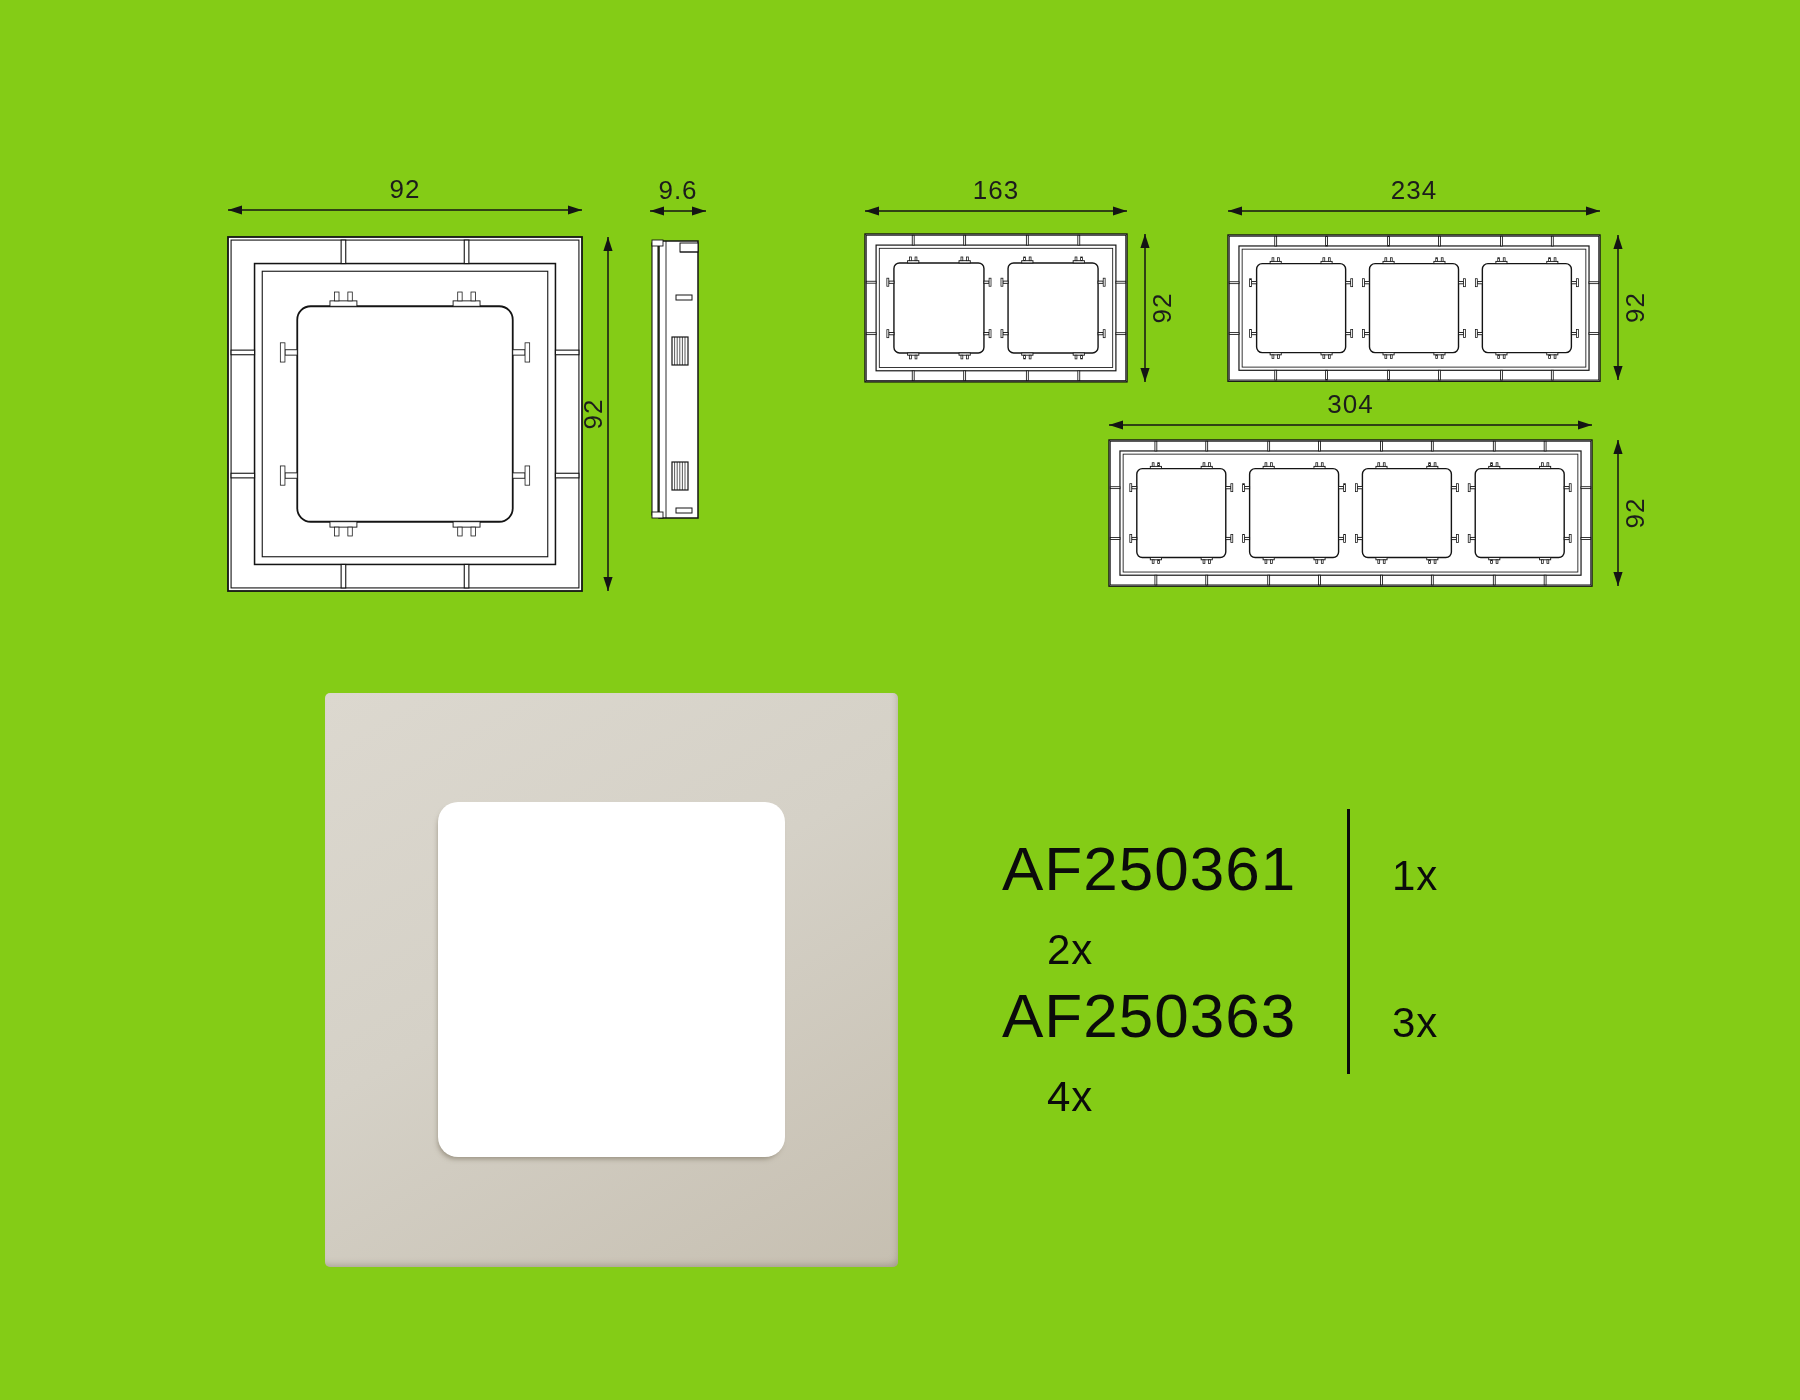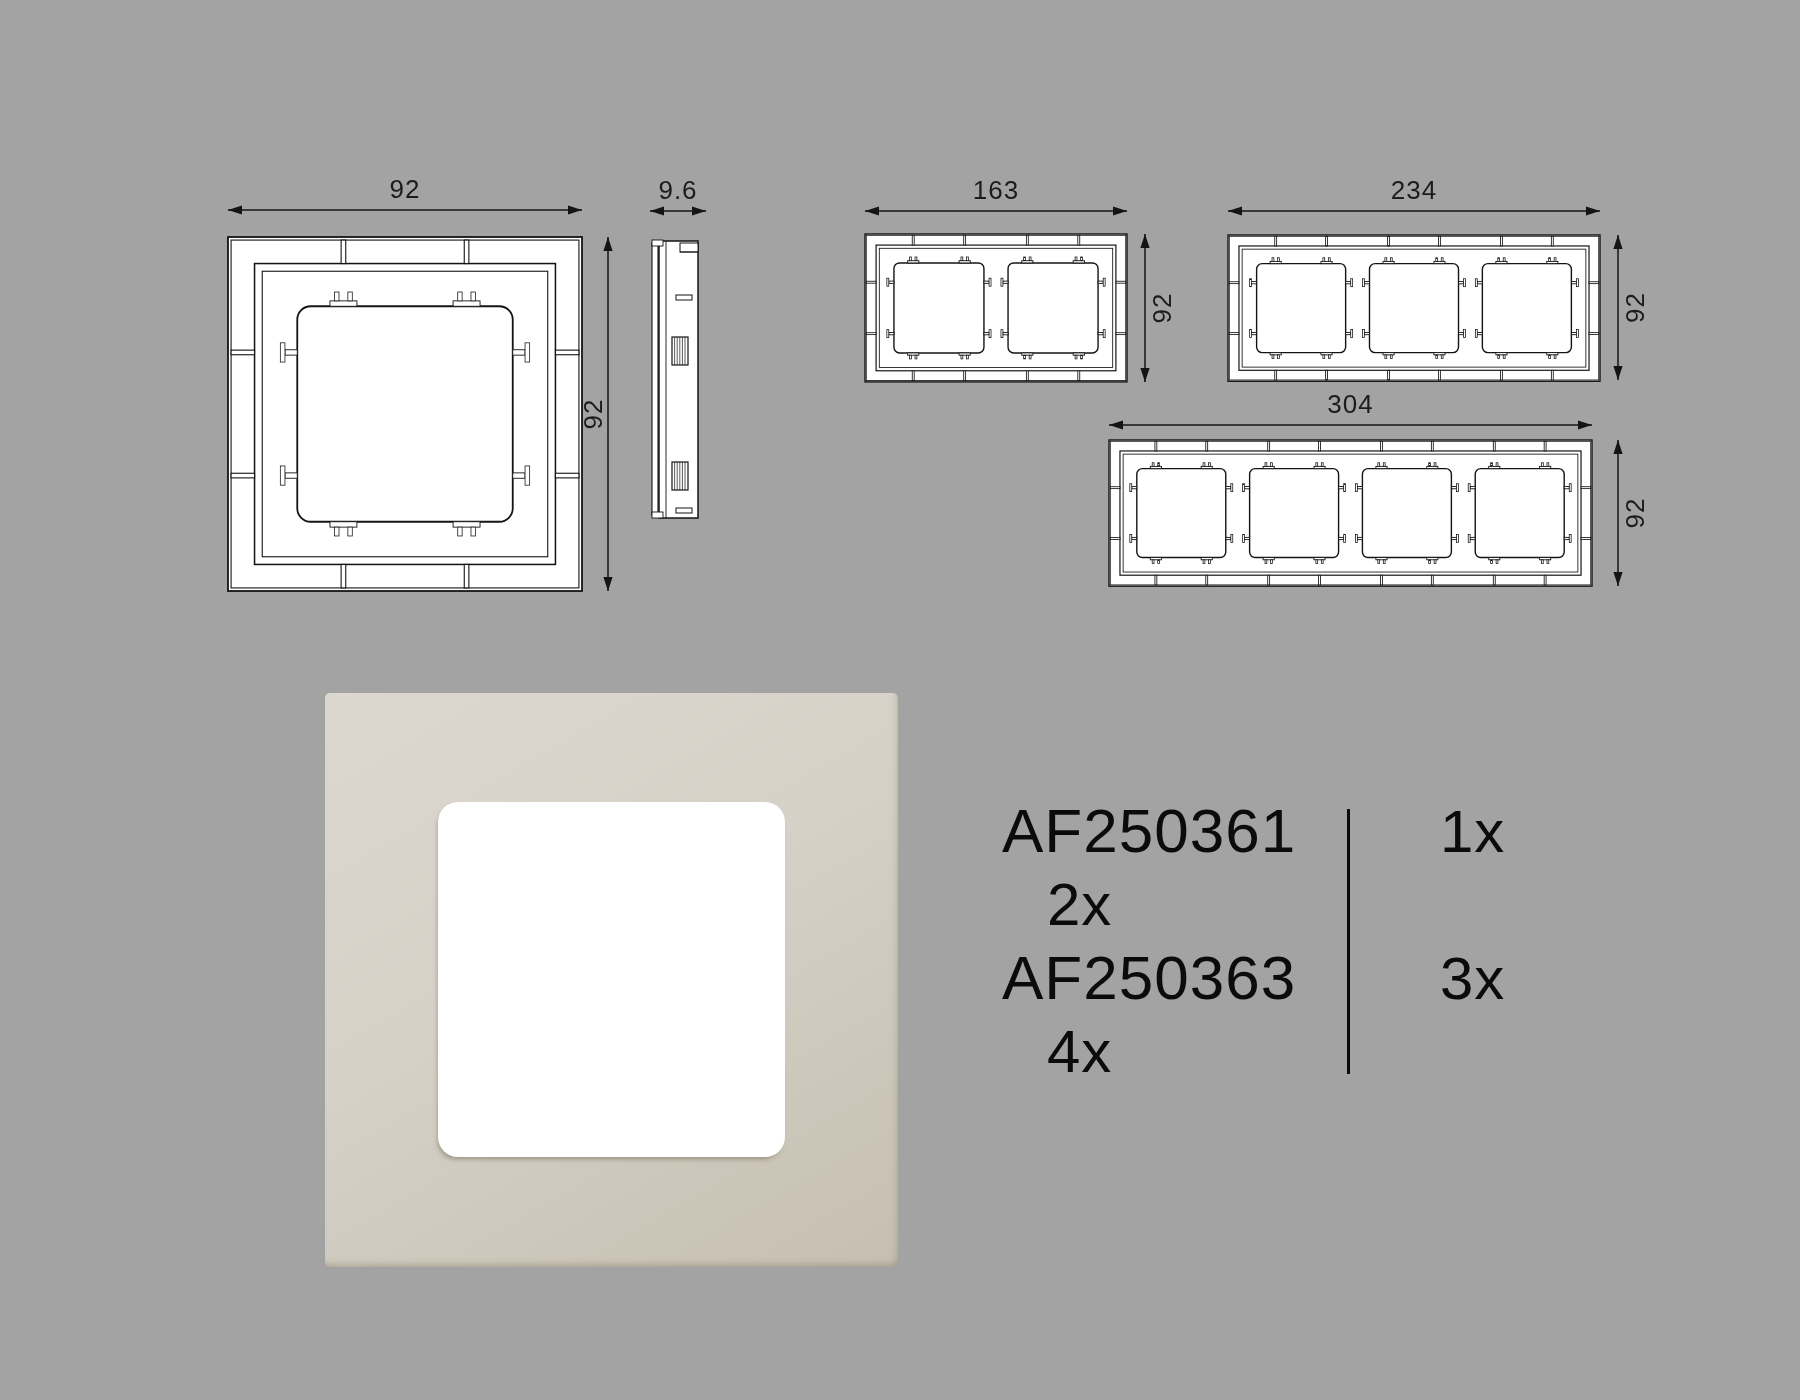--- a/index.html
+++ b/index.html
@@ -1,27 +1,27 @@
 <!DOCTYPE html>
 <html><head>
 <meta charset="utf-8">
 <style>
   html,body{margin:0;padding:0;background:#ffffff;}
-  #canvas{position:relative;width:1800px;height:1400px;background:#a3a3a3;overflow:hidden;
+  #canvas{position:relative;width:1800px;height:1400px;background:#84cc16;overflow:hidden;
           font-family:"Liberation Sans", sans-serif;}
   #tech{position:absolute;left:0;top:0;}
   text.dim{font-family:"Liberation Sans",sans-serif;font-size:26px;fill:#1c1c1c;letter-spacing:1px;}
   #photo{position:absolute;left:325px;top:693px;width:573px;height:574px;border-radius:5px;
          box-shadow:inset -3px -5px 7px -3px rgba(95,85,65,0.35);}
   #photo-cutout{position:absolute;left:113px;top:109px;width:347px;height:355px;background:#ffffff;
          border-radius:20px;box-shadow:-2px 4px 5px -2px rgba(110,100,80,0.55);}
   #product-list{position:absolute;left:1002px;top:794px;}
-  .prow{display:flex;align-items:baseline;height:73.5px;line-height:73.5px;gap:48px;}
+  .prow{display:flex;align-items:baseline;height:73.5px;line-height:73.5px;}
   .code{display:inline-block;width:345px;font-size:62px;font-weight:500;color:#0b0b0b;letter-spacing:1px;}
-  .qty{display:inline-block;margin-left:45px;font-size:60px;font-weight:500;color:#0b0b0b;letter-spacing:1px;}
+  .qty{display:inline-block;margin-left:45px;font-size:42px;font-weight:500;color:#0b0b0b;letter-spacing:1px;margin-top:45px;}
   #table-divider{position:absolute;left:1347px;top:809px;width:3px;height:265px;background:#0b0b0b;}
 </style>
 </head>
 <body>
 
 <div id="canvas">
 
   <svg id="tech" width="1800" height="1400" viewBox="0 0 1800 1400">
       <g>
         <rect x="228" y="237" width="354" height="354" fill="#fff" stroke="#141414" stroke-width="1.8"></rect>

